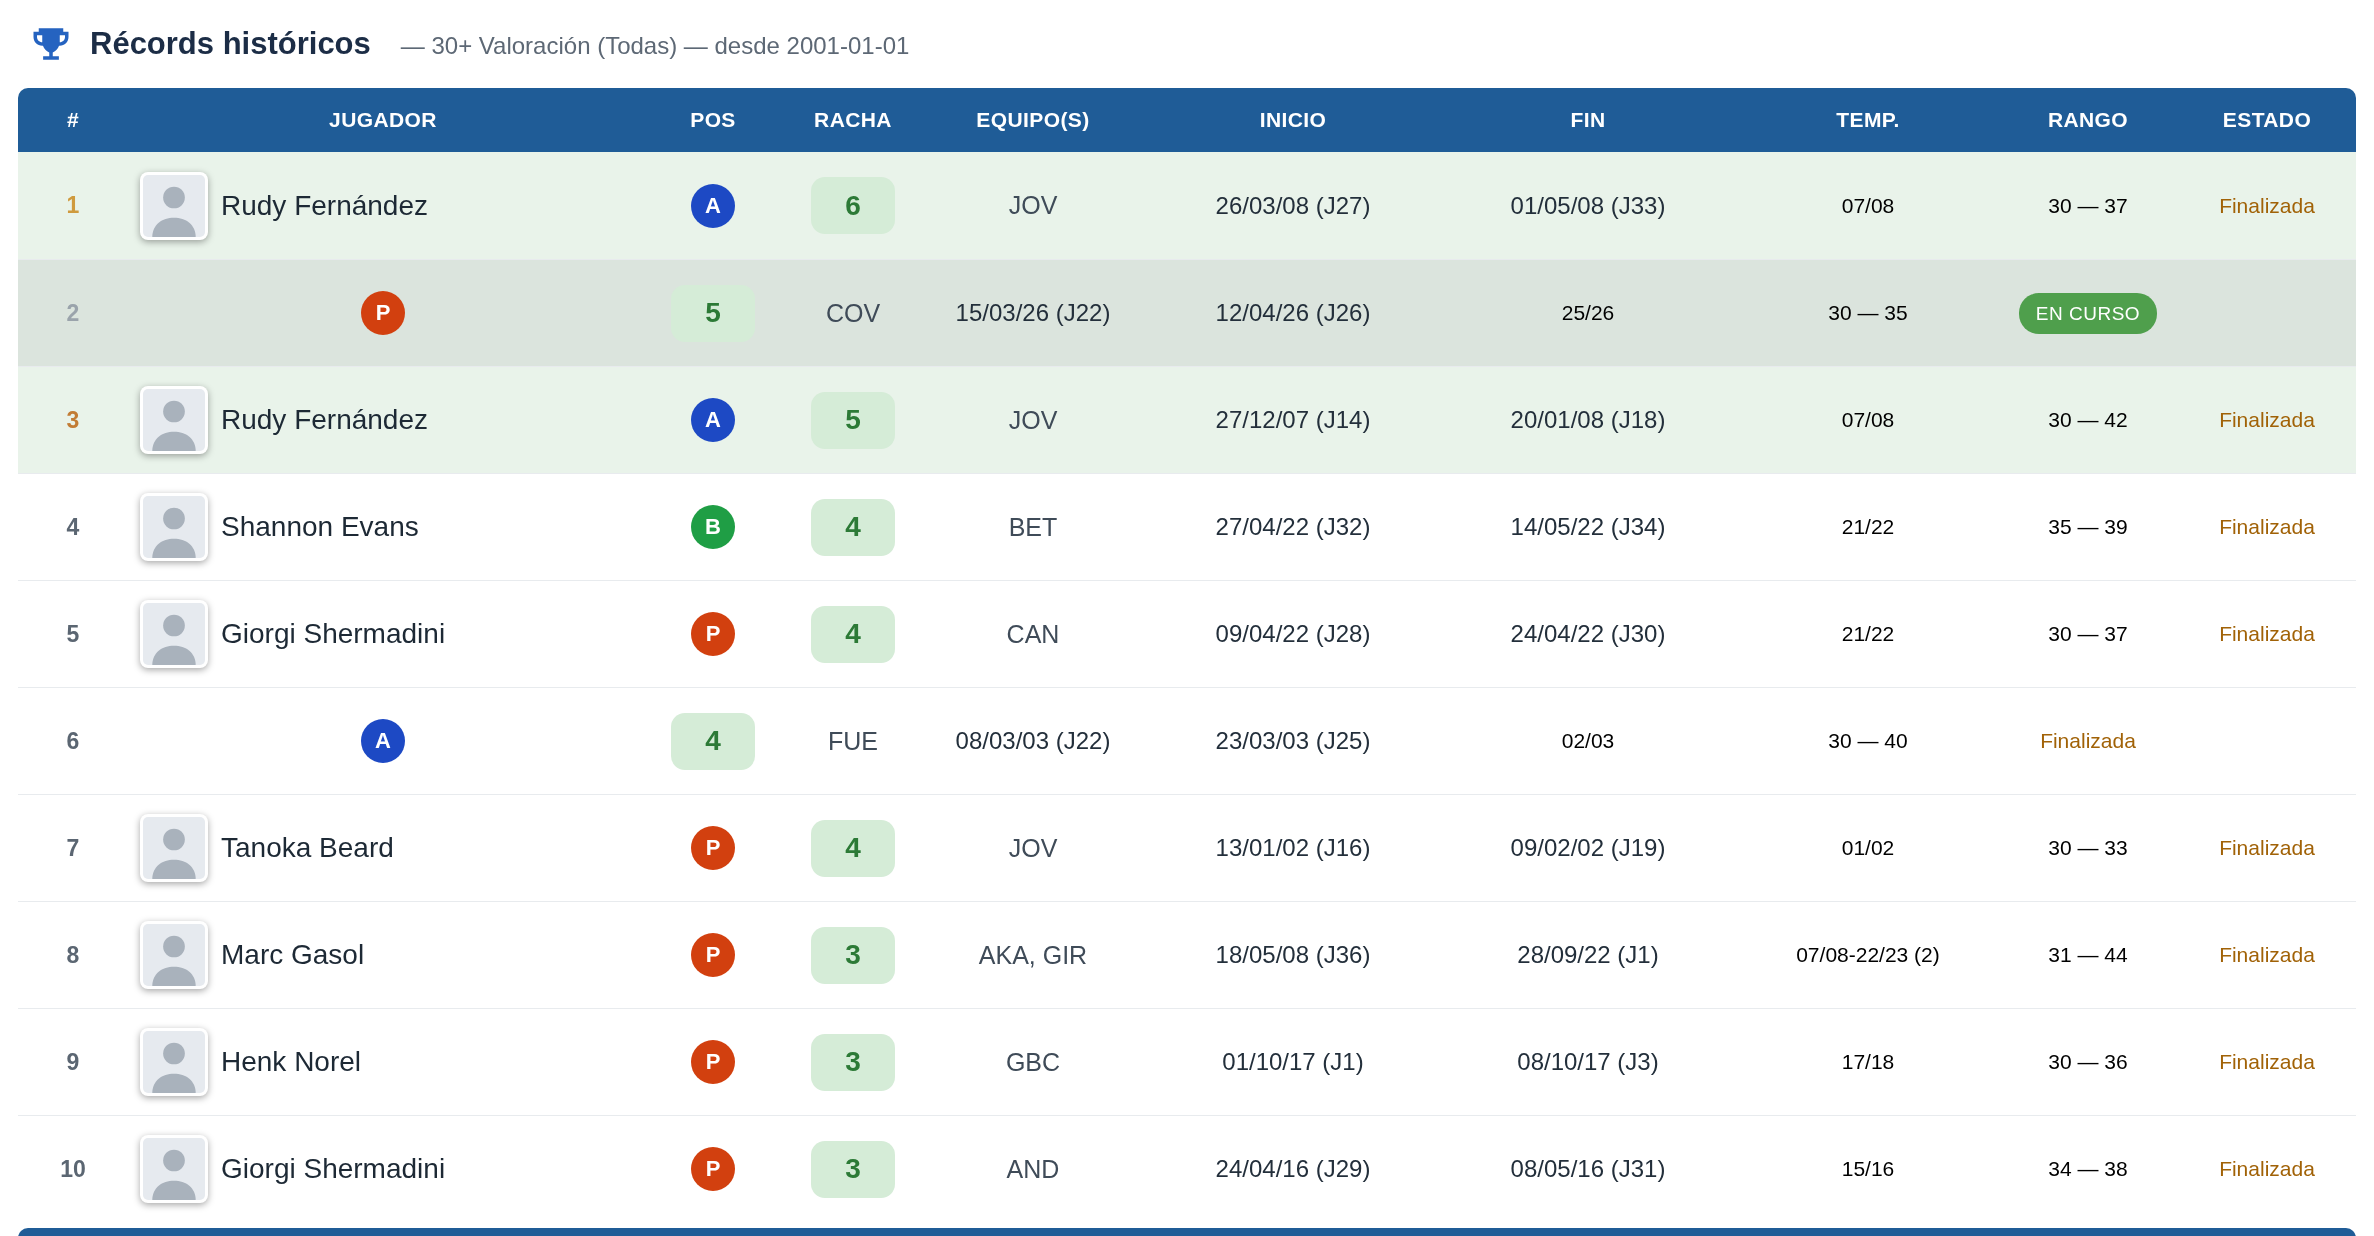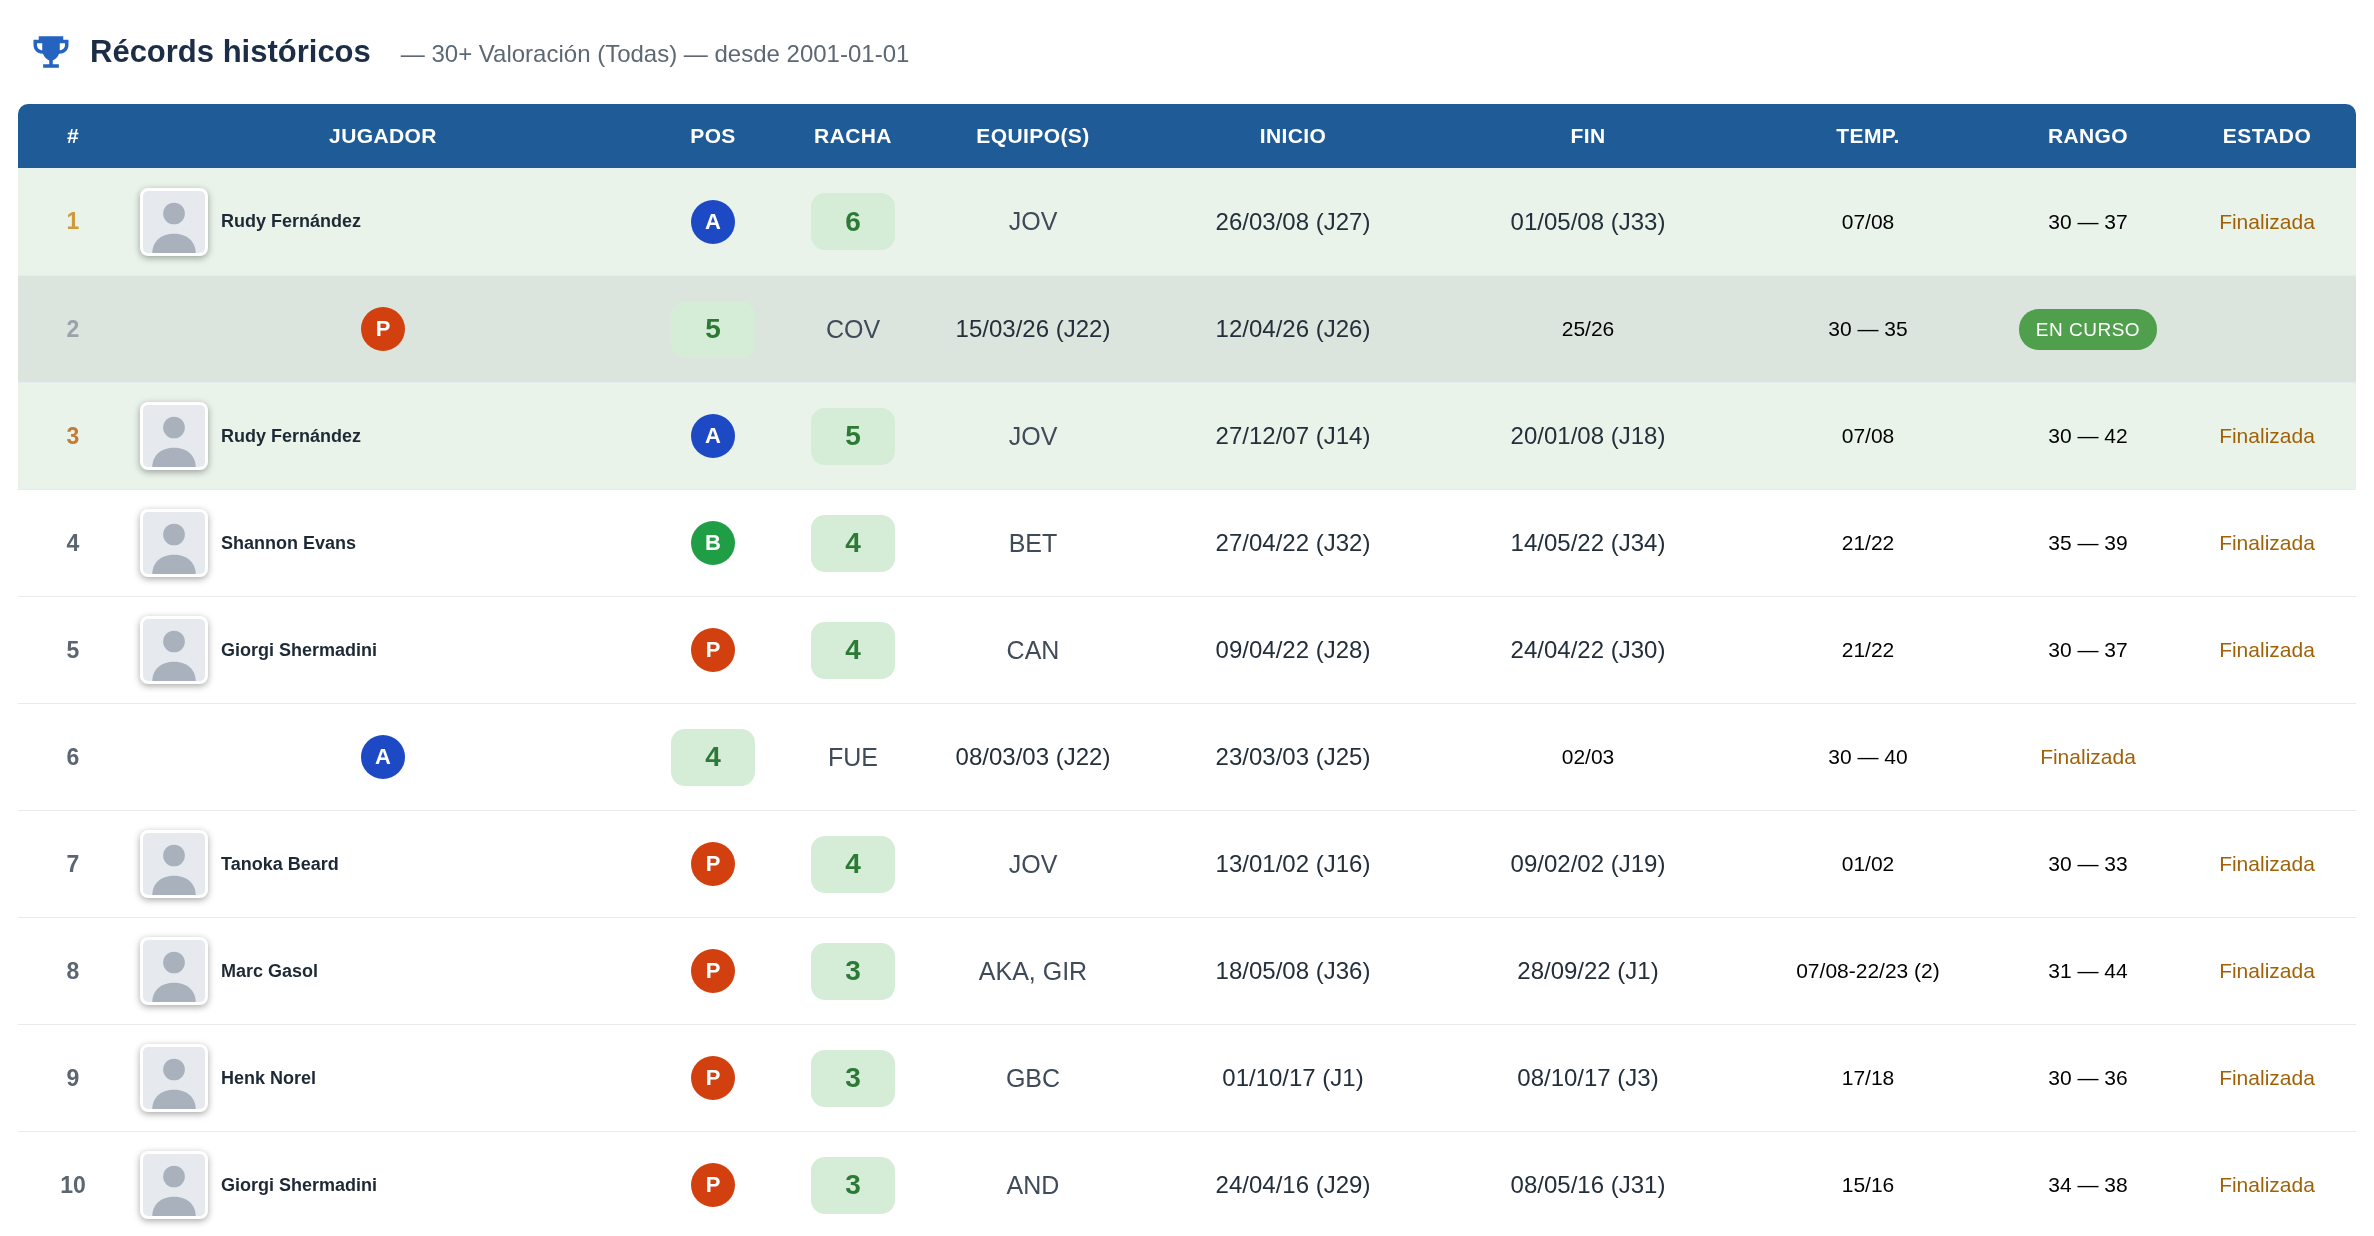--- a/index.html
+++ b/index.html
@@ -10,21 +10,21 @@
   }
   *{box-sizing:border-box;}
   html,body{margin:0;padding:0;}
   body{
     width:2374px;height:1236px;overflow:hidden;background:#ffffff;
     font-family:"Liberation Sans","DejaVu Sans",sans-serif;
   }
   .page{padding:0 18px;}
 
   
-  .page-header{height:104px;display:flex;align-items:center;padding-left:12px;}
+  .page-header{height:88px;display:flex;align-items:center;padding-left:12px;}
   .trophy{width:42px;height:42px;flex:0 0 auto;margin-right:18px;display:flex;align-items:center;}
   .trophy svg{width:42px;height:42px;}
   .page-title{font-size:31px;font-weight:700;color:#1c2d46;margin:0;}
   .page-subtitle{font-size:24px;color:#5d6875;margin-left:30px;padding-top:3px;}
 
   
   .records-table{border-radius:10px 10px 0 0;overflow:hidden;}
   .grid{
     display:grid;
     grid-template-columns:110px 510px 150px 130px 230px 290px 300px 260px 180px 178px;
@@ -34,21 +34,21 @@
   .th{color:#ffffff;font-weight:700;font-size:21px;text-align:center;letter-spacing:.4px;}
 
   .tbody .row{height:107px;background:#ffffff;}
   .tbody .row + .row{border-top:1px solid #e8ebee;}
 
   .cell{text-align:center;font-size:21px;color:#4a5663;}
   .cell.rank{font-size:23px;font-weight:700;color:#5b6672;}
   .cell.player{display:flex;align-items:center;gap:13px;padding-left:12px;text-align:left;}
   .avatar{width:68px;height:68px;border-radius:8px;background:#ffffff;box-shadow:0 2px 7px rgba(0,0,0,.35);padding:3px;display:block;flex:0 0 auto;}
   .avatar svg{width:100%;height:100%;border-radius:5px;display:block;}
-  .pname{font-size:18px;font-weight:700;color:#1d2935;cursor:pointer;}
+  .pname{font-size:28px;font-weight:400;color:#1d2935;cursor:pointer;}
 
   .pos-badge{display:inline-flex;width:44px;height:44px;border-radius:50%;background:#d2400f;color:#fff;font-weight:700;font-size:22px;align-items:center;justify-content:center;}
   .streak-badge{display:inline-flex;min-width:84px;height:57px;border-radius:14px;background:var(--streak-bg);color:var(--streak-text);font-size:28px;font-weight:700;align-items:center;justify-content:center;}
 
   .cell.date{font-size:24px;color:#232f3b;}
   .cell.teams{font-size:25px;color:#3f4b58;}
   .cell.season,.cell.range{font-size:21px;color:#000000;}
   .status-text{font-size:21px;color:#a16207;}
   .status-badge{background:var(--encurso-bg);color:#fff;font-weight:400;font-size:19px;padding:10px 17px;border-radius:20px;letter-spacing:.5px;white-space:nowrap;}
 

